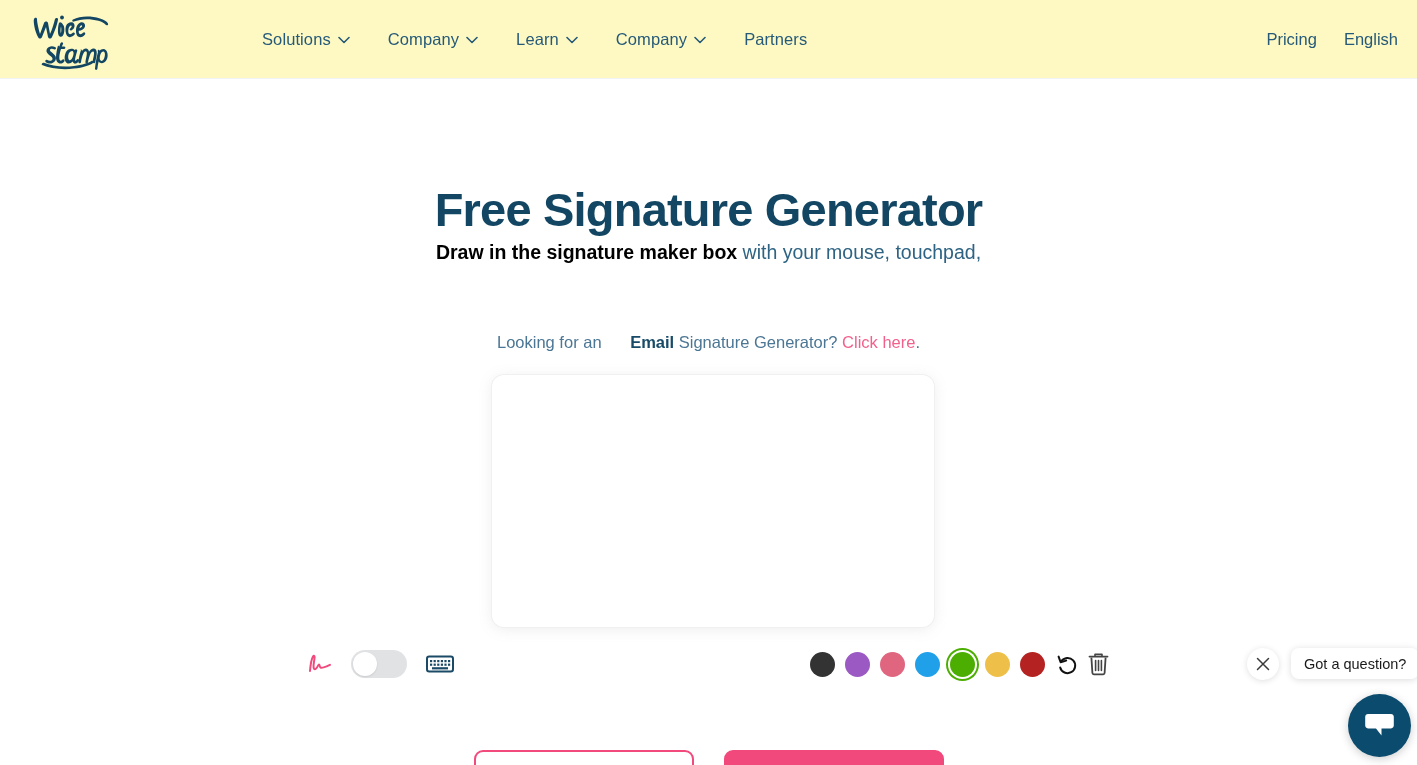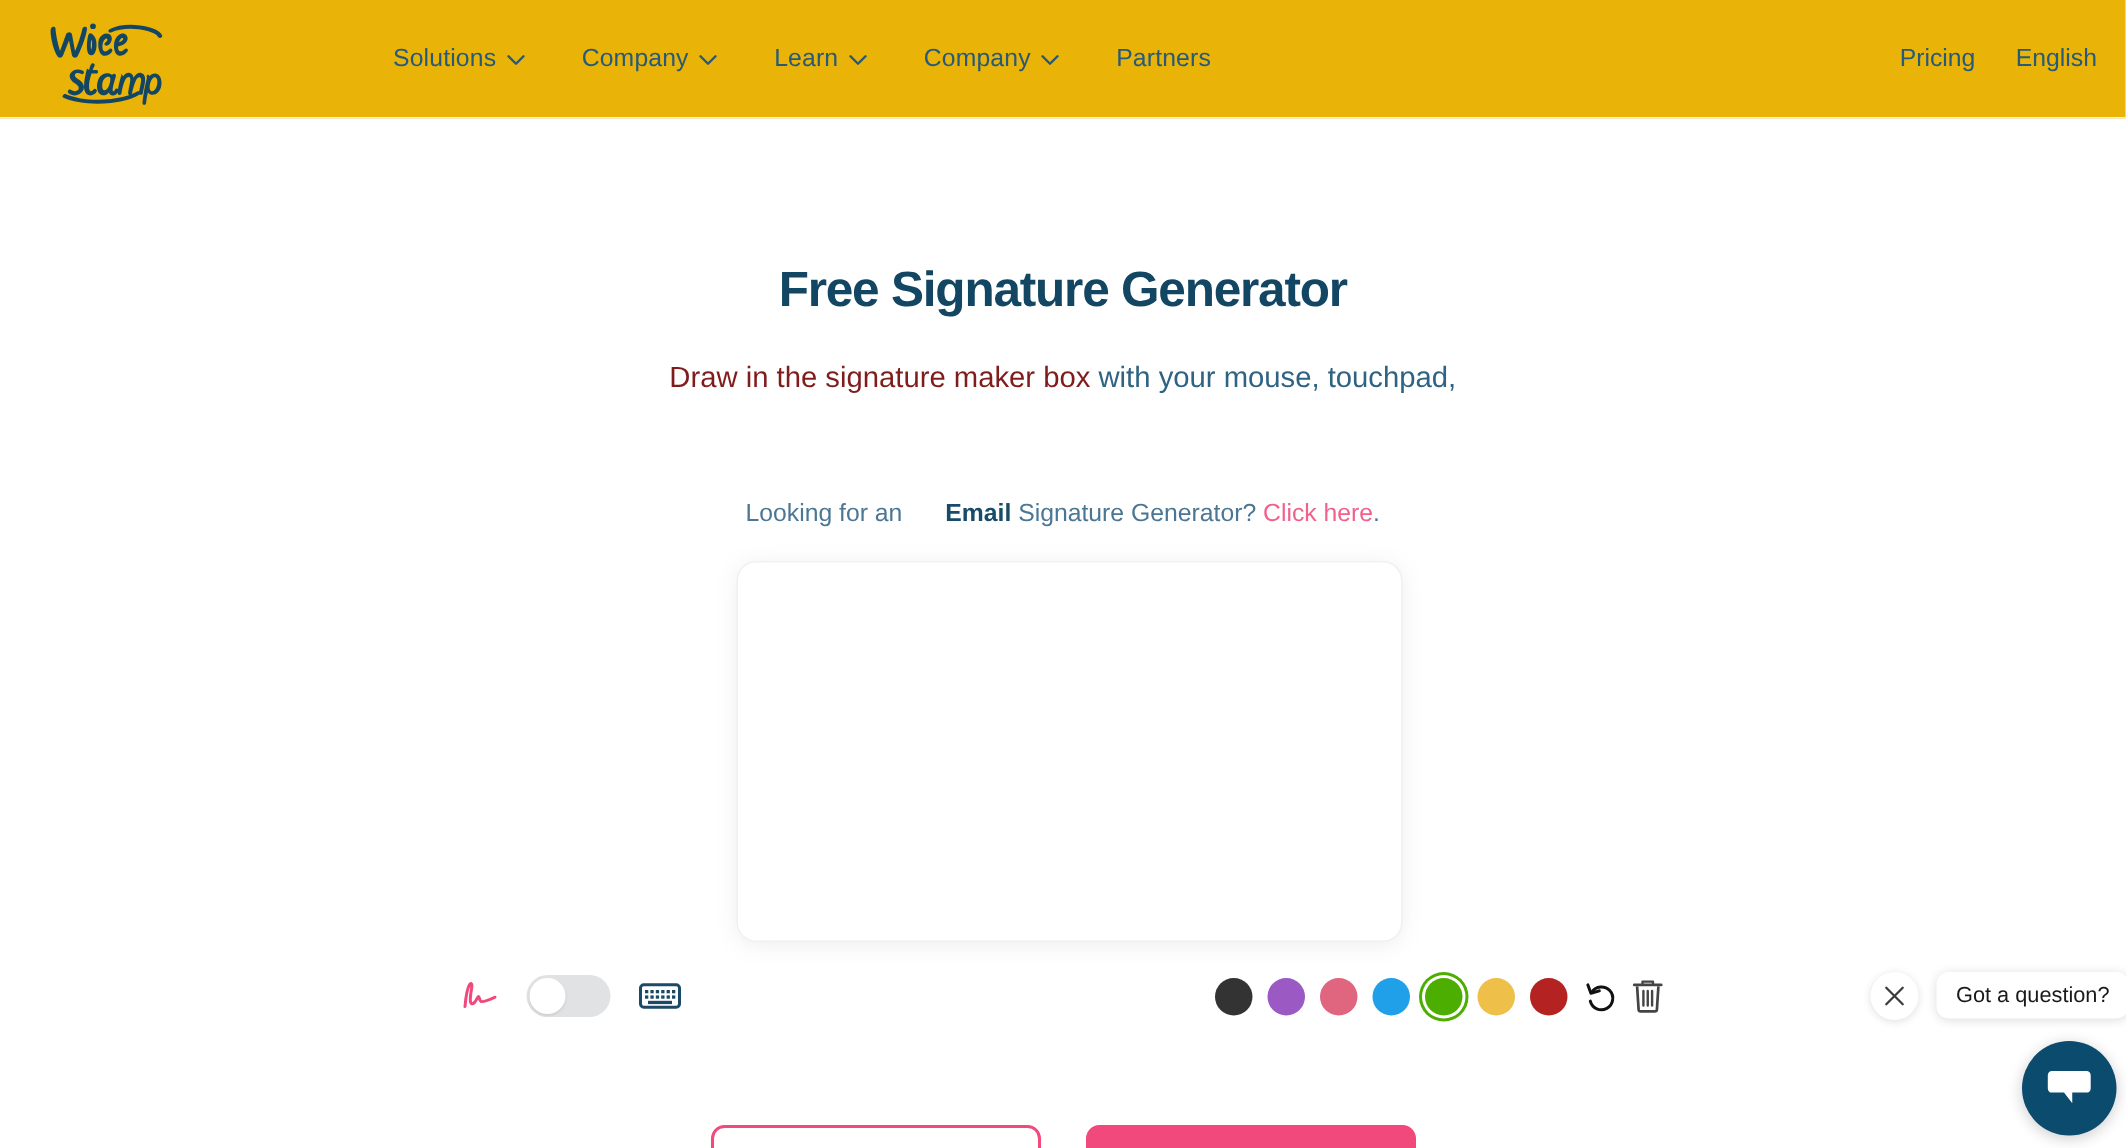--- a/index.html
+++ b/index.html
@@ -10,21 +10,21 @@
     overflow: hidden;
     background: #ffffff;
     font-family: "Liberation Sans", sans-serif;
     -webkit-font-smoothing: antialiased;
   }
 
   
   .header {
     position: absolute; top: 0; left: 0;
     width: 1417px; height: 79px;
-    background: #eab308;
+    background: #fef9c3;
     border-bottom: 1px solid #f2f3f5;
     display: flex; align-items: center; padding-left: 24px;
   }
   .logo {
     position: absolute; left: 28px; top: 8px;
     width: 100px; height: 62px;
     display: block;
   }
   .nav {
     position: absolute; left: 262px; top: 0; height: 79px;
@@ -65,34 +65,34 @@
     margin-left: 27px; white-space: nowrap; text-align: right;
   }
 
   
   .main { position: absolute; top: 79px; left: 0; width: 1417px; }
 
   .page-title {
     position: absolute; top: 74px; left: 0; width: 1417px;
     text-align: center;
     color: #124662;
-    font-size: 33px;
+    font-size: 47px;
     font-weight: bold;
     letter-spacing: -0.8px;
     line-height: 1.1;
   }
 
   .subtitle {
     position: absolute; top: 158px; left: 0; width: 1417px;
     text-align: center;
     color: #2e6383;
     font-size: 19.5px;
     line-height: 31px;
   }
-  .subtitle b { color: #7f1d1d; font-weight: normal; }
+  .subtitle b { color: #000000; font-weight: bold; }
 
   .emailline {
     position: absolute; top: 254px; left: 0; width: 1417px;
     text-align: center;
     color: #4b7694;
     font-size: 16.5px;
   }
   .emailline b { color: #174b68; font-weight: bold; margin-left: 24px; }
   .emailline a { color: #f2618c; text-decoration: none; cursor: pointer; }
 

